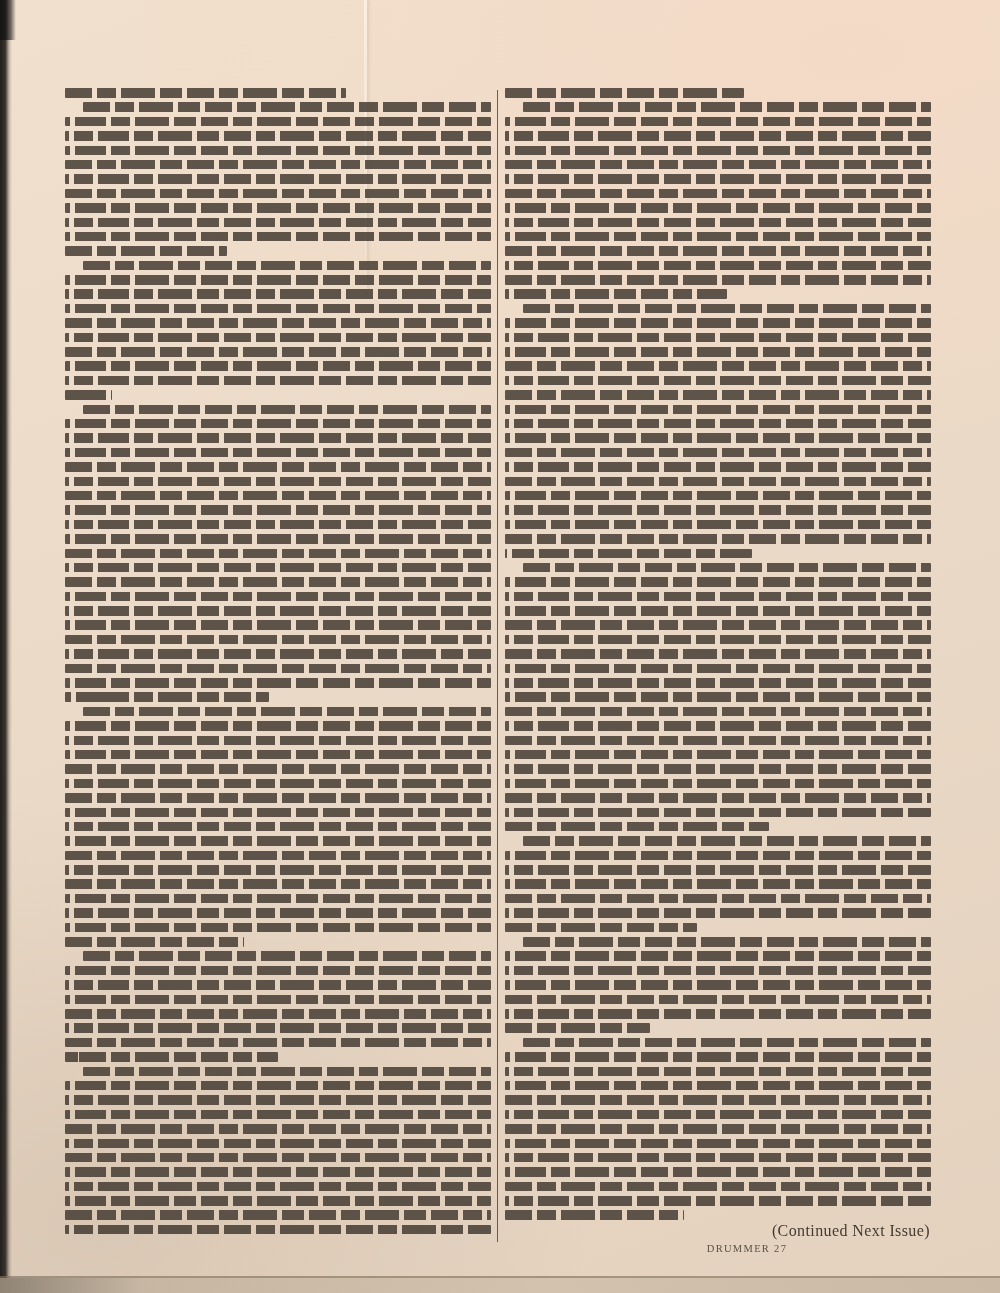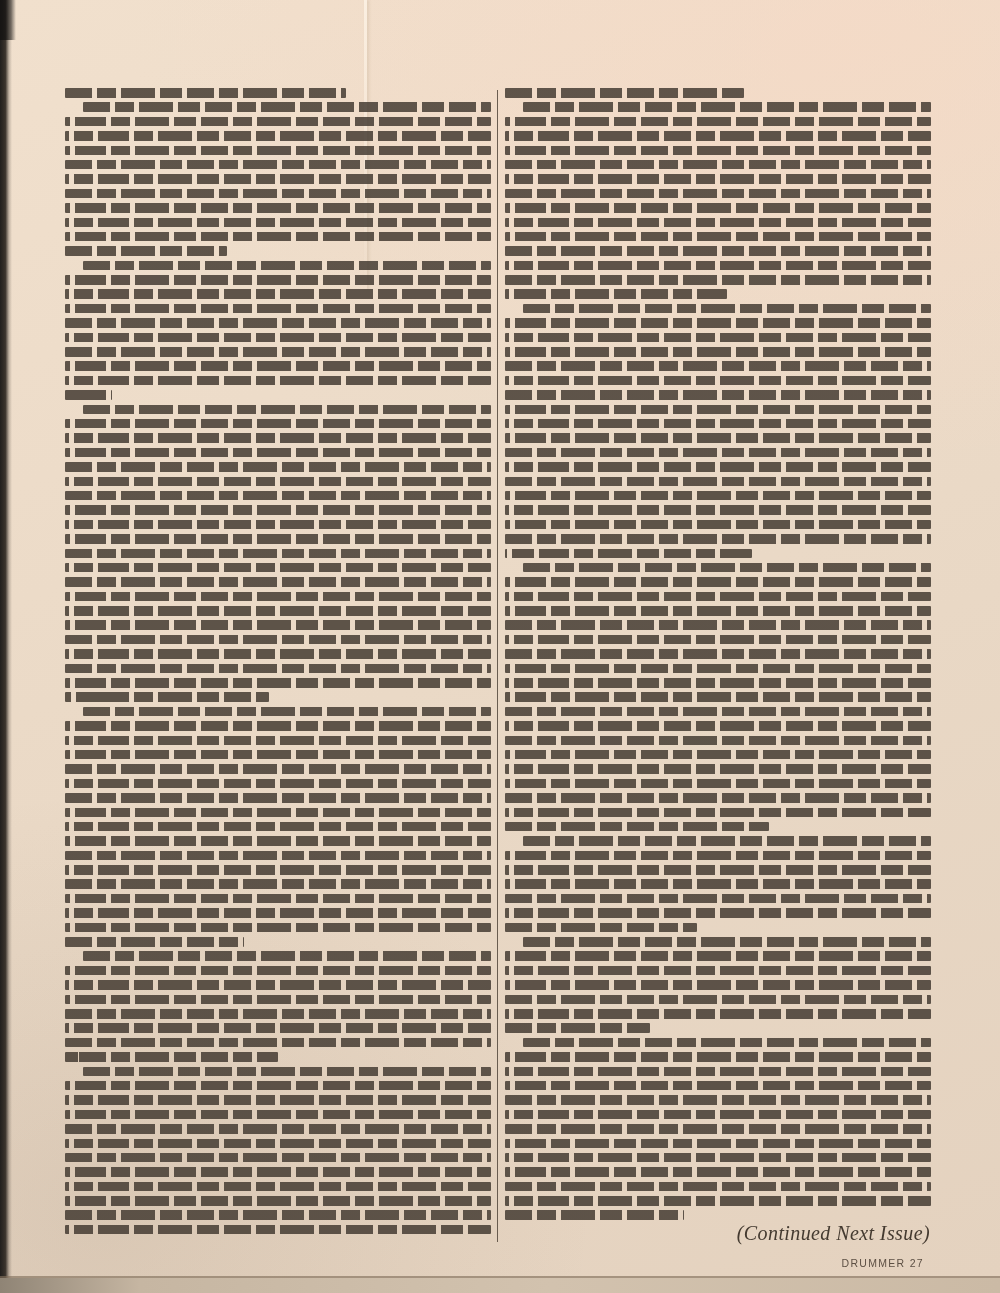--- a/index.html
+++ b/index.html
@@ -70,32 +70,32 @@
   .para .tline:nth-child(even) { background-position: 14px 0; }
   .para .tline:nth-child(3n)   { background-position: 37px 0; }
   .tline.indent { margin-left: 18px; }
   
   .footer {
     position: absolute; right: 70px; top: 1222px; width: 360px;
     text-align: right;
   }
   .continuation {
     font-family: "Liberation Serif", serif;
-    font-style: italic;
-    font-size: 20px;
+    font-size: 16px;
     color: #443a30;
     letter-spacing: 0.4px;
   }
   .page-label {
-    margin-top: 12px;
-    font-family: Liberation Sans, sans-serif;
+    margin-top: 3px;
+    font-family: Liberation Serif, serif;
     font-size: 10.5px;
     letter-spacing: 1.3px;
     color: #5d5044;
     padding-right: 6px;
+    text-align: center;
   }
   
   .scan-bottom-strip {
     position: absolute; left: 0; top: 1278px; width: 1000px; height: 15px;
     background: linear-gradient(90deg, #8f8475 0%, #c6b6a2 14%, #d2c2ae 55%, #cbbaa5 100%);
   }
 </style>
 </head>
 <body>
 

